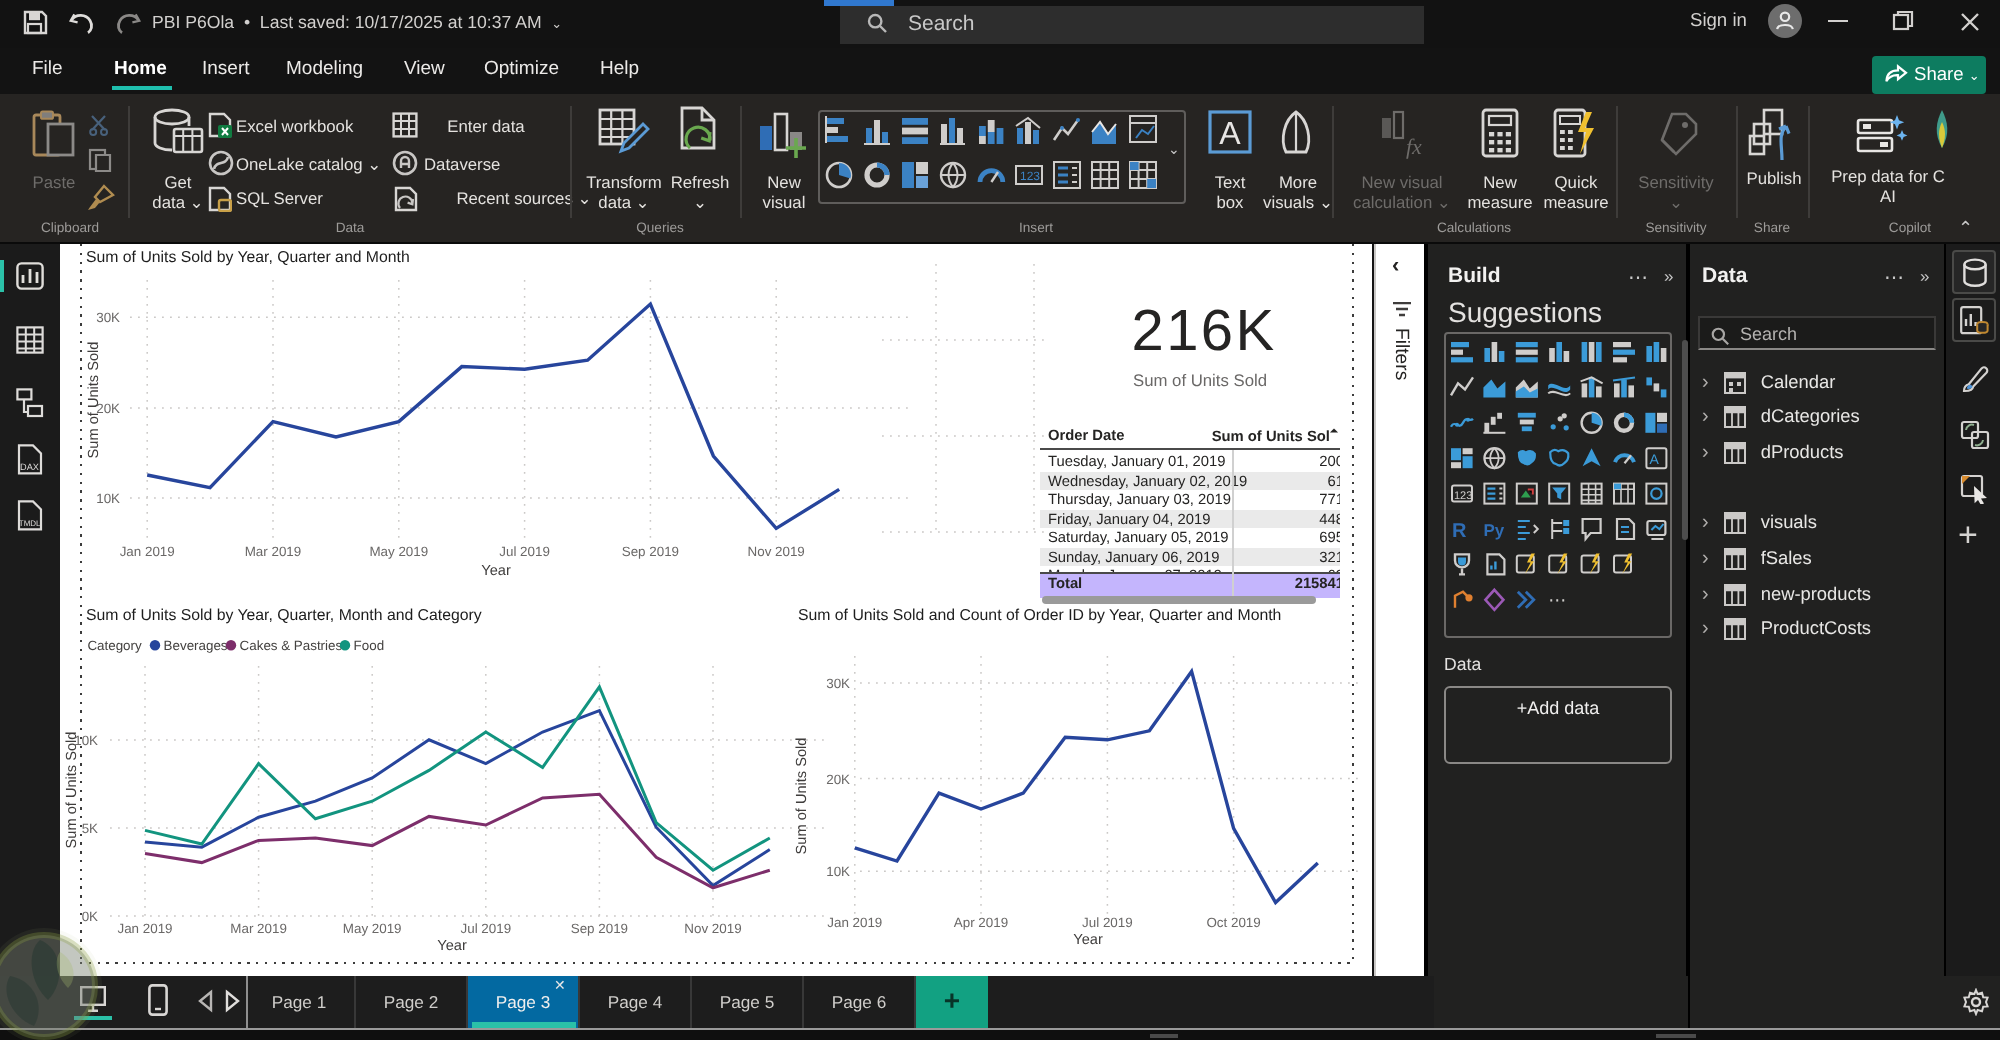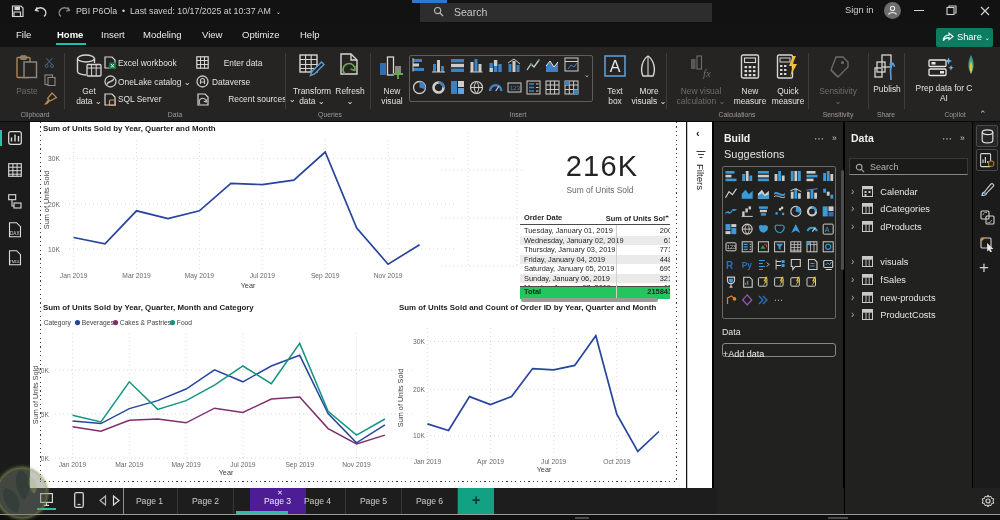--- a/index.html
+++ b/index.html
@@ -23,21 +23,21 @@
 #buildpane{position:absolute;left:714px;top:122px;width:129px;height:392px;background:#212120}
 #datapane{position:absolute;left:845px;top:122px;width:127px;height:392px;background:#212120}
 #rightstrip{position:absolute;left:972px;top:122px;width:28px;height:392px;background:#1b1b1b;border-left:1px solid #000}
 #gapA{position:absolute;left:687px;top:122px;width:1px;height:366px;background:#c9c7c5}
 #gapB{position:absolute;left:712px;top:122px;width:2px;height:392px;background:#000}
 #gapC{position:absolute;left:843px;top:122px;width:2px;height:392px;background:#000}
 
 .dotv{position:absolute;width:1px;background-image:repeating-linear-gradient(to bottom,#3c3c3c 0 1.2px,transparent 1.2px 4.4px)}
 .doth{position:absolute;height:1px;background-image:repeating-linear-gradient(to right,#3c3c3c 0 1.2px,transparent 1.2px 4.4px)}
 
-.ctitle{position:absolute;font-size:7.9px;font-weight:700;color:#1d1d1d;white-space:nowrap;letter-spacing:0px}
+.ctitle{position:absolute;font-size:7.9px;font-weight:400;color:#1d1d1d;white-space:nowrap;letter-spacing:0px}
 .axlab{font-size:6.7px;fill:#6a6867;font-family:"Liberation Sans",sans-serif}
 .axtit{font-size:7.3px;fill:#3f3d3c;font-family:"Liberation Sans",sans-serif}
 
 #tbl{position:absolute;left:490px;top:88px;width:150px;height:90px;font-size:7.4px;color:#252423;overflow:hidden}
 .trow{position:absolute;left:0;width:150px;height:9.5px;line-height:9.5px;white-space:nowrap}
 .tval{position:absolute;right:-2px;text-align:right}
 
 #tabbar{position:absolute;left:0;top:488px;width:1000px;height:26px;background:#1d1d1d}
 .ptab{position:absolute;top:0;height:26px;line-height:26px;text-align:center;font-size:8.6px;color:#d0cecb;border-right:1px solid #383838}
 
@@ -457,21 +457,21 @@
   <div class="abs" style="left:0;top:3px;width:149px;text-align:right;font-weight:700">Sum of Units Sol<span style="font-size:5px;vertical-align:super">⏶</span></div>
   <div class="abs" style="left:0;top:13.5px;width:150px;height:1px;background:#4a4a4a"></div>
   <div class="trow" style="top:16px"><span style="margin-left:4px">Tuesday, January 01, 2019</span><span class="tval">200</span></div>
   <div class="trow" style="top:25.5px;background:#eaeaea"><span style="margin-left:4px">Wednesday, January 02, 2019</span><span class="tval">61</span></div>
   <div class="trow" style="top:35px"><span style="margin-left:4px">Thursday, January 03, 2019</span><span class="tval">771</span></div>
   <div class="trow" style="top:44.5px;background:#eaeaea"><span style="margin-left:4px">Friday, January 04, 2019</span><span class="tval">448</span></div>
   <div class="trow" style="top:54px"><span style="margin-left:4px">Saturday, January 05, 2019</span><span class="tval">695</span></div>
   <div class="trow" style="top:63.5px;background:#eaeaea"><span style="margin-left:4px">Sunday, January 06, 2019</span><span class="tval">321</span></div>
   <div class="trow" style="top:73px"><span style="margin-left:4px">Monday, January 07, 2019</span><span class="tval">63</span></div>
   <div class="abs" style="left:0;top:76px;width:150px;height:1px;background:#4a4a4a"></div>
-  <div class="trow" style="top:77px;background:#22c55e;font-weight:700;height:12px;line-height:10px"><span style="margin-left:4px">Total</span><span class="tval">215841</span></div>
+  <div class="trow" style="top:77px;background:#c4b5fd;font-weight:700;height:12px;line-height:10px"><span style="margin-left:4px">Total</span><span class="tval">215841</span></div>
   <div class="abs" style="left:96px;top:15px;width:1px;height:74px;background:#d0d0d0"></div>
  </div>
  <div class="abs" style="left:491px;top:176px;width:137px;height:3.5px;background:#9a9a9a;border-radius:2px"></div>
 
  <div class="ctitle" style="left:13px;top:181px">Sum of Units Sold by Year, Quarter, Month and Category</div>
  <svg class="abs" style="left:0;top:178px" width="395" height="188" viewBox="0 0 395 188">
   <g font-size="6.7" fill="#444240" font-family="Liberation Sans">
           <text x="13.7" y="25">Category</text>
           <circle cx="47.5" cy="22.6" r="2.6" fill="#27459c"></circle>
           <text x="51.8" y="25">Beverages</text>
@@ -536,21 +536,21 @@
  <svg class="abs" style="left:8px;top:29px" width="10" height="9" viewBox="0 0 10 9">
         <path d="M0.5 0.5 h9 M2 3.5 h6 M3.5 6.5 h3" stroke="#3f3d3c" stroke-width="1.2"></path>
       </svg>
  <div class="abs" style="left:7px;top:42px;color:#252423;font-size:9.6px;writing-mode:vertical-rl">Filters</div>
 </div>
 <div id="gapB"></div>
 <div id="buildpane">
  <div class="panetitle" style="left:10px;top:10px">Build</div>
  <div class="panedots" style="left:100px;top:11px">⋯</div>
  <div class="panedots" style="left:118px;top:11px;font-size:8.5px">»</div>
- <div class="abs" style="left:10px;top:26px;font-size:11px;color:#e4e2e0">Suggestions</div>
+ <div class="abs" style="left:10px;top:26px;font-size:14px;color:#e4e2e0">Suggestions</div>
  <div class="abs" style="left:8px;top:44px;width:114px;height:153px;border:1px solid #6a6866;border-radius:2px"></div>
  <svg class="abs" style="left:10px;top:47px" width="110" height="148" viewBox="0 0 110 148">
         <g transform="translate(1.5,1.0)">
           <rect x="0" y="1" width="9" height="2.6" fill="#3b9bd8"></rect>
           <rect x="0" y="4.8" width="6" height="2.6" fill="#cfcdcb"></rect>
           <rect x="0" y="8.6" width="11" height="2.6" fill="#3b9bd8"></rect>
         </g>
         <g transform="translate(17.7,1.0)">
           <rect x="0.5" y="4" width="2.8" height="7" fill="#3b9bd8"></rect>
           <rect x="4.1" y="1" width="2.8" height="10" fill="#cfcdcb"></rect>
@@ -765,21 +765,21 @@
           <path d="M5.5 1 L10 6 L5.5 11 L1 6 Z" fill="none" stroke="#9b59b6" stroke-width="1.3"></path>
         </g>
         <g transform="translate(33.9,124.89999999999999)">
           <path d="M1 2 L5 6 L1 10 M5 2 L9 6 L5 10" fill="none" stroke="#2f6db5" stroke-width="1.4"></path>
         </g>
         <g transform="translate(50.099999999999994,124.89999999999999)">
           <text x="0" y="9" font-size="9" fill="#cfcdcb" font-family="Liberation Sans">⋯</text>
         </g>
       </svg>
  <div class="abs" style="left:8px;top:205px;font-size:8.8px;color:#e4e2e0">Data</div>
- <div class="abs" style="left:8px;top:221px;width:114px;height:14px;border:1px solid #8a8886;border-radius:3px;color:#f0efee;font-size:9px;line-height:21px">+Add data</div>
+ <div class="abs" style="left:8px;top:221px;width:114px;height:39px;border:1px solid #8a8886;border-radius:3px;color:#f0efee;font-size:9px;text-align:center;line-height:21px">+Add data</div>
 </div>
 <div id="gapC"></div>
 <div id="datapane">
  <div class="panetitle" style="left:6px;top:10px">Data</div>
  <div class="panedots" style="left:97px;top:11px">⋯</div>
  <div class="panedots" style="left:115px;top:11px;font-size:8.5px">»</div>
  <div class="abs" style="left:4px;top:36px;width:119px;height:17px;background:#1b1b1a;border:1px solid #3a3938;border-bottom:1px solid #8a8886">
   <svg class="abs" style="left:5px;top:4px" width="10" height="10" viewBox="0 0 11 11">
           <circle cx="4.6" cy="4.6" r="3.1" fill="none" stroke="#a8a6a4" stroke-width="1.2"></circle>
           <path d="M7 7 L10 10" stroke="#a8a6a4" stroke-width="1.2"></path>
@@ -868,21 +868,21 @@
       </svg>
  <svg class="abs" style="left:98px;top:6px" width="9" height="13" viewBox="0 0 9 13">
         <path d="M7.5 2 L2 6.5 L7.5 11 Z" fill="none" stroke="#b8b6b4" stroke-width="1.2"></path>
       </svg>
  <svg class="abs" style="left:112px;top:6px" width="9" height="13" viewBox="0 0 9 13">
         <path d="M1.5 2 L7 6.5 L1.5 11 Z" fill="none" stroke="#e0dedc" stroke-width="1.2"></path>
       </svg>
  <div class="abs" style="left:123px;top:0;width:1px;height:26px;background:#8f8f8f"></div>
  <div class="ptab" style="left:122px;width:56px">Page 1</div>
  <div class="ptab" style="left:178px;width:56px">Page 2</div>
- <div class="ptab" style="left:250px;width:56px;background:#4c1d95;color:#f0efee">Page 3</div>
+ <div class="ptab" style="left:234px;width:56px;background:#0369a1;color:#f0efee">Page 3</div>
  <div class="abs" style="left:277px;top:1px;color:#e8e8e8;font-size:7px">✕</div>
  <div class="abs" style="left:236px;top:22.5px;width:52px;height:3px;background:#2bc1a8"></div>
  <div class="ptab" style="left:290px;width:56px">Page 4</div>
  <div class="ptab" style="left:346px;width:56px">Page 5</div>
  <div class="ptab" style="left:402px;width:56px">Page 6</div>
  <div class="abs" style="left:458px;top:0;width:36px;height:26px;background:#12a182;color:#083428;font-size:14px;text-align:center;line-height:24px;font-weight:700">+</div>
  <div class="abs" style="left:717px;top:0;width:283px;height:26px;background:#212120"></div>
  <div class="abs" style="left:844px;top:0;width:1px;height:26px;background:#000"></div>
  <svg class="abs" style="left:981px;top:6px" width="14" height="14" viewBox="0 0 14 14">
         <circle cx="7" cy="7" r="2" fill="none" stroke="#d8d6d4" stroke-width="1.2"></circle>

